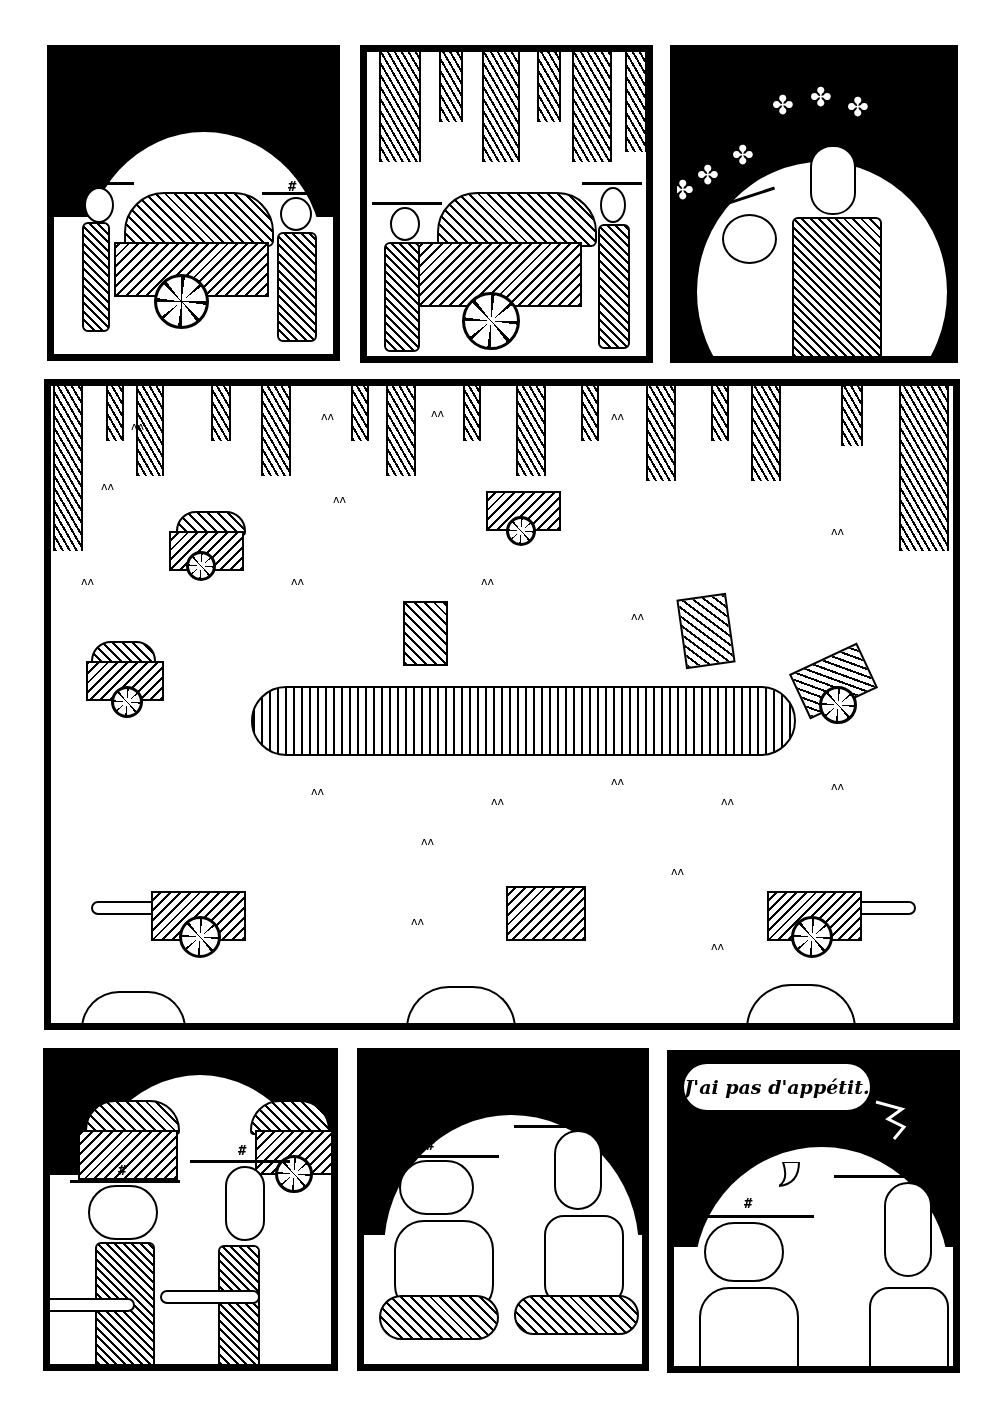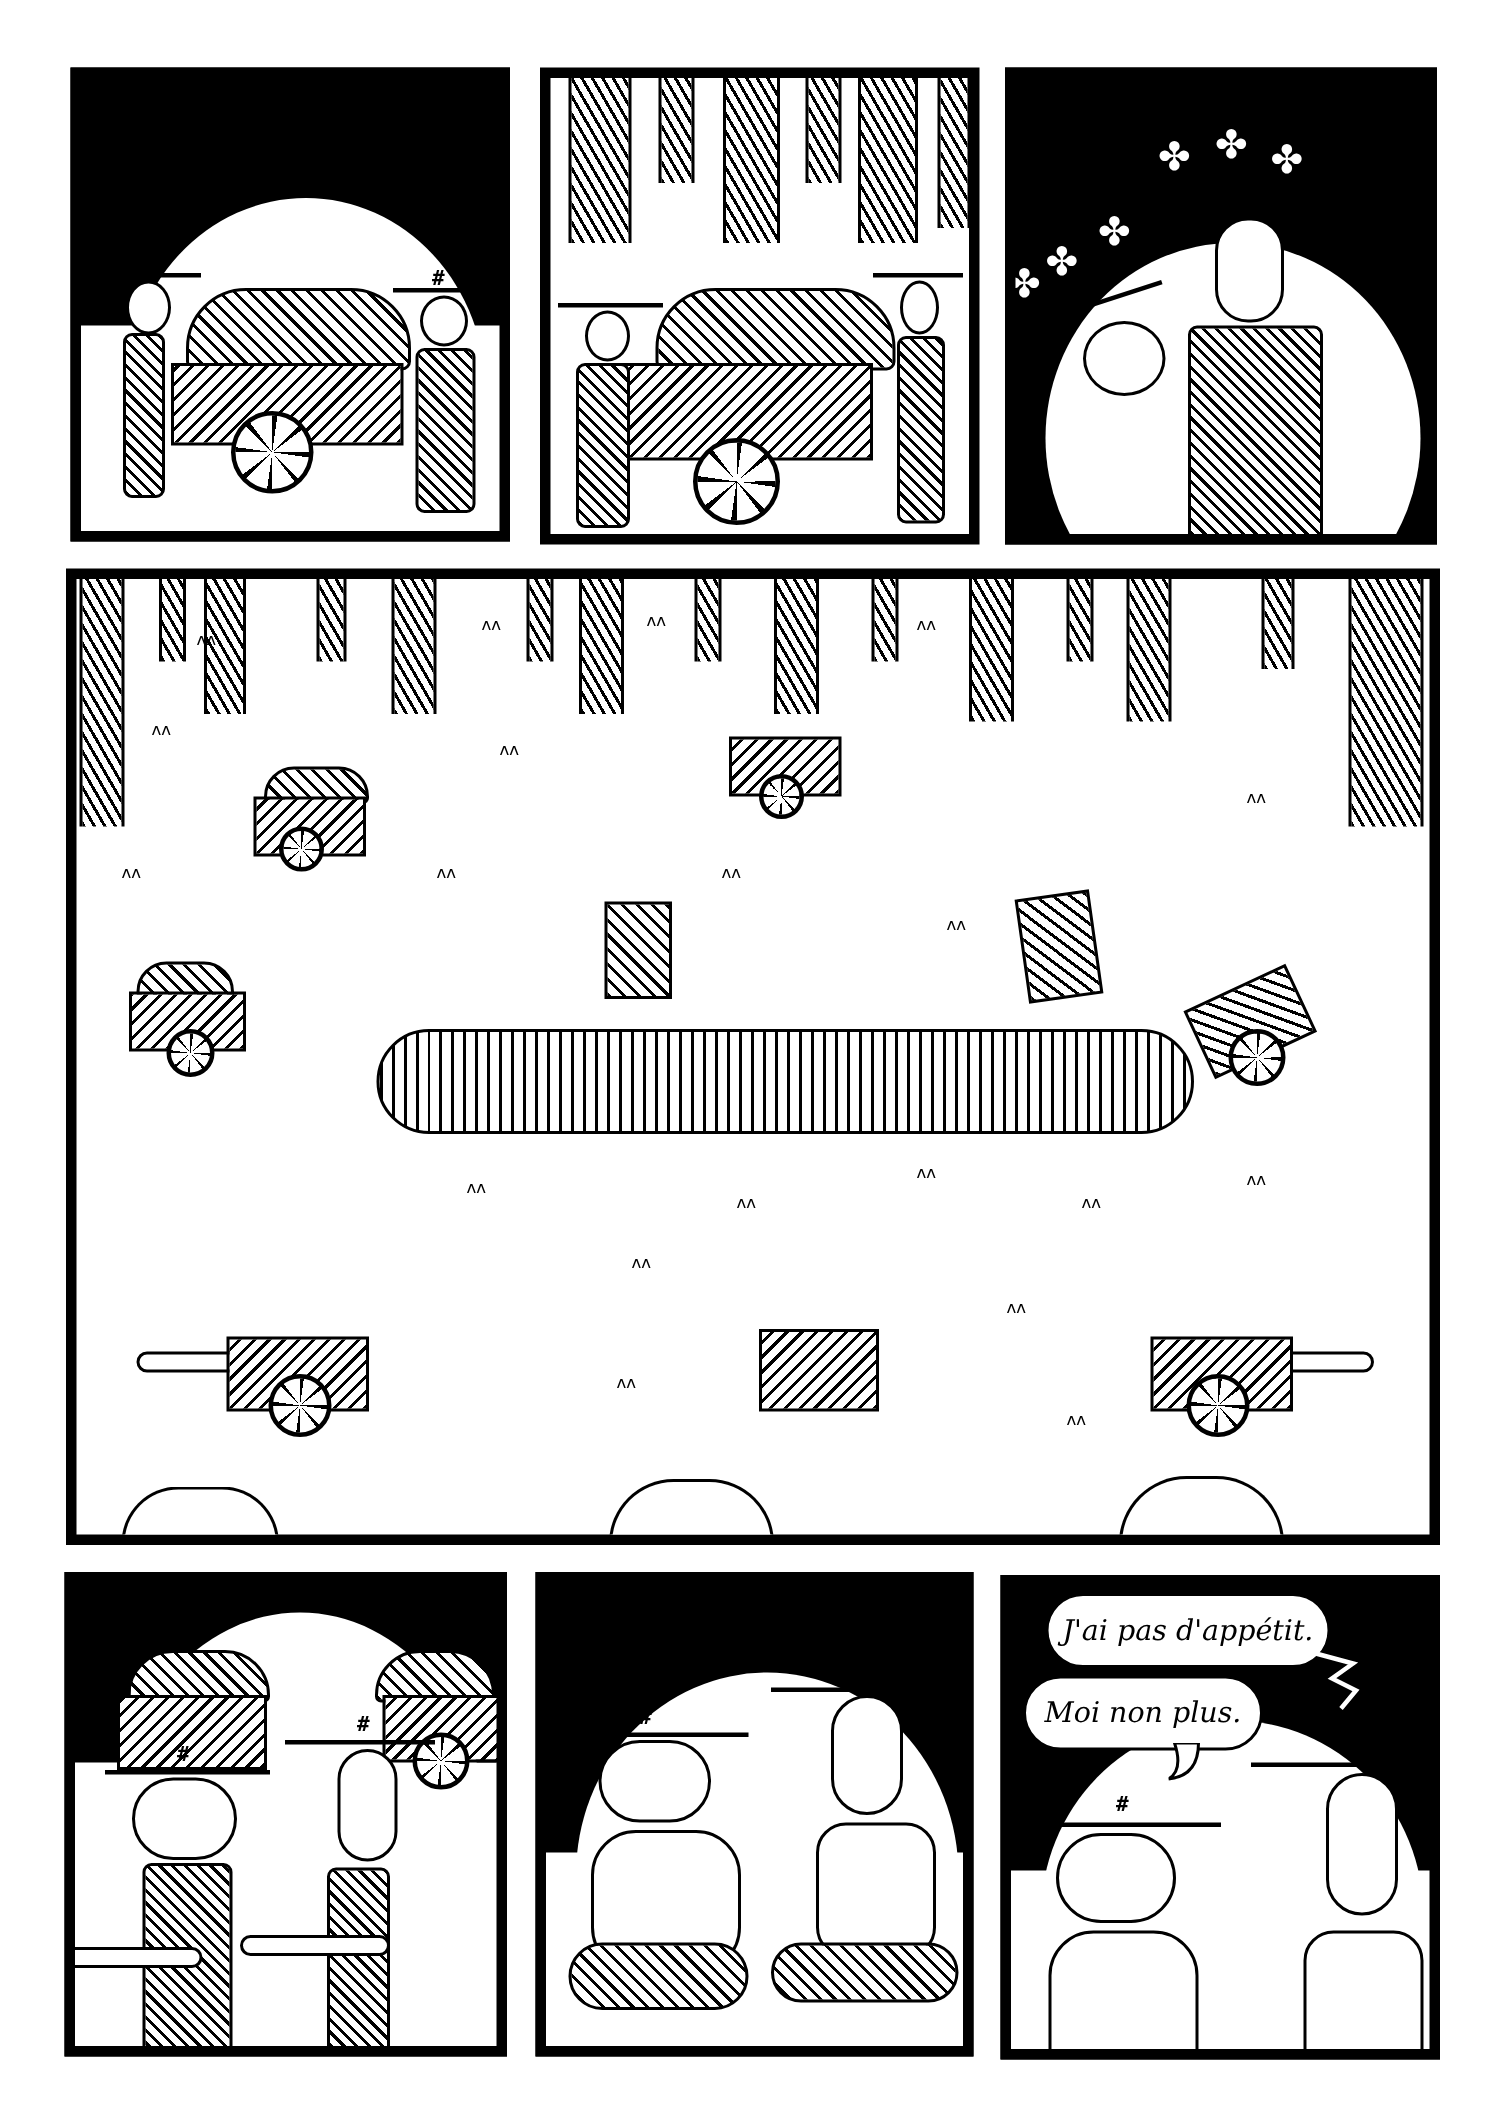--- a/index.html
+++ b/index.html
@@ -200,29 +200,26 @@
     <div class="head" style="left:40px;top:15px;width:48px;height:80px;border-radius:24px;"></div>
     <div style="position:absolute;left:30px;top:100px;width:80px;height:90px;border:2px solid #000;border-radius:20px;background:#fff;box-sizing:border-box;"></div>
     <div class="hatch" style="position:absolute;left:0;top:180px;width:125px;height:40px;border-radius:30px;"></div>
   </div>
 </div>
 
 <div class="panel dark" style="left:667px;top:1050px;width:293px;height:323px;">
   <div class="glow" style="left:20px;top:90px;width:255px;height:260px;"></div>
   <div style="position:absolute;left:0;top:190px;width:290px;height:130px;background:#fff;"></div>
 
-  <div class="bubble" style="left:23px;top:5px;width:190px;height:50px;">
+  <div class="bubble" style="left:8px;top:5px;width:190px;height:50px;font-weight:bold;">
     <span>J'ai pas d'appétit.</span>
   </div>
   <svg class="bubble-tail" style="left:200px;top:40px;" width="40" height="45" viewBox="0 0 40 45">
     <polyline points="2,5 28,12 14,22 30,30 20,42" fill="none" stroke="#fff" stroke-width="3"></polyline>
   </svg>
-  <div class="bubble" style="left:8px;top:60px;width:160px;height:50px;">
-    <span>Moi non plus.</span>
-  </div>
   <svg class="bubble-tail" style="left:105px;top:105px;" width="30" height="30" viewBox="0 0 30 30">
     <path d="M4,0 Q10,18 0,24 Q20,22 20,0 Z" fill="#fff" stroke="#000" stroke-width="2"></path>
   </svg>
 
   <div class="person" style="left:0;top:130px;">
     <div class="hat" style="left:0;top:28px;width:140px;"></div>
     <span class="hashmark" style="left:70px;top:8px;">#</span>
     <div class="head" style="left:30px;top:35px;width:80px;height:60px;border-radius:30px;"></div>
     <div style="position:absolute;left:25px;top:100px;width:100px;height:95px;border:2px solid #000;border-radius:30px 30px 0 0;background:#fff;box-sizing:border-box;"></div>
   </div>

